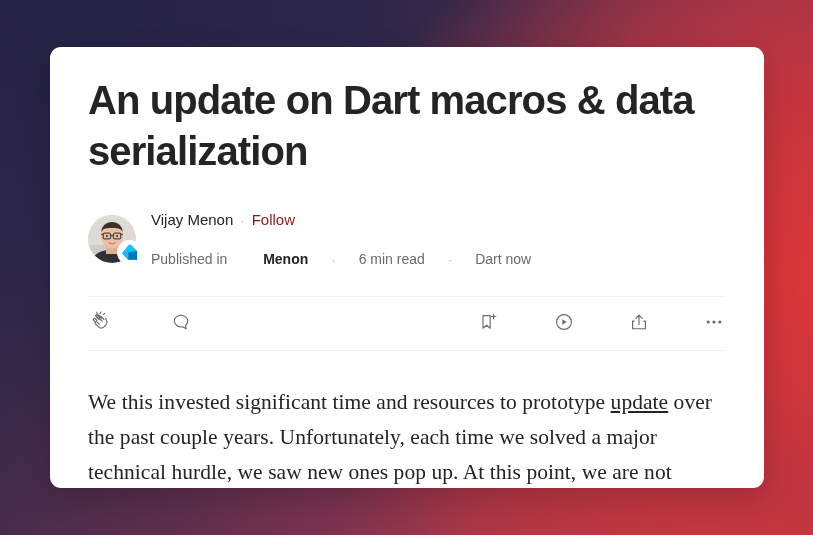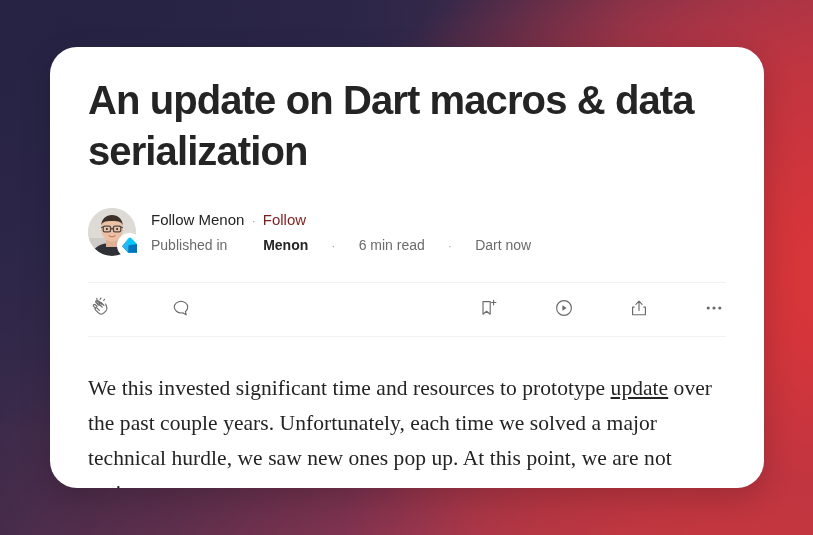--- a/index.html
+++ b/index.html
@@ -26,21 +26,21 @@
   }
 
   
   #card {
     position: absolute;
     left: 50px;
     top: 47px;
     width: 714px;
     height: 441px;
     background: #ffffff;
-    border-radius: 27px;
+    border-radius: 11px;
     overflow: hidden;
     box-shadow: 0 10px 30px rgba(0,0,0,0.18);
   }
   .card-inner {
     padding: 28px 38px 0 38px;
   }
 
   
   #title {
     margin: 0;
@@ -95,21 +95,21 @@
   .byline-row {
     display: flex;
     align-items: baseline;
     font-size: 15px;
     color: #242424;
     line-height: 1.55;
   }
   .byline-row.second {
     font-size: 14px;
     color: #6b6b6b;
-    margin-top: 3px;
+    margin-top: 17px;
     gap: 16px;
   }
   .author-name { color: #242424; }
   .dot-sep {
     margin: 0 7px;
     color: #a8a8a8;
     font-size: 13px;
   }
   .follow-link {
     color: #7f1d1d;
@@ -219,21 +219,21 @@
             <svg width="21" height="21" viewBox="0 0 24 24" aria-hidden="true">
               <path d="M3.6 12.9 11 3.7a2 2 0 0 1 2.9-.2l6.7 6.7v10.1H10.6z" fill="#00c8f8"></path>
               <path d="M20.6 10.2v10.1H10.6L3.6 12.9z" fill="#0075bc"></path>
               <path d="M10.6 20.3 3.6 12.9 11 3.7z" fill="#29b6f6"></path>
             </svg>
           </span>
         </div>
 
         <div class="byline-text">
           <div class="byline-row">
-            <span class="author-name">Follow Menon</span>
+            <span class="author-name">Vijay Menon</span>
             <span class="dot-sep">·</span>
             <span class="follow-link">Follow</span>
           </div>
           <div class="byline-row second">
             <span class="muted">Published in</span>
             <span>&nbsp;</span>
             <span class="pub-name">Menon</span>
             <span class="dot-sep">·</span>
             <span class="muted">6 min read</span>
             <span class="dot-sep">·</span>

